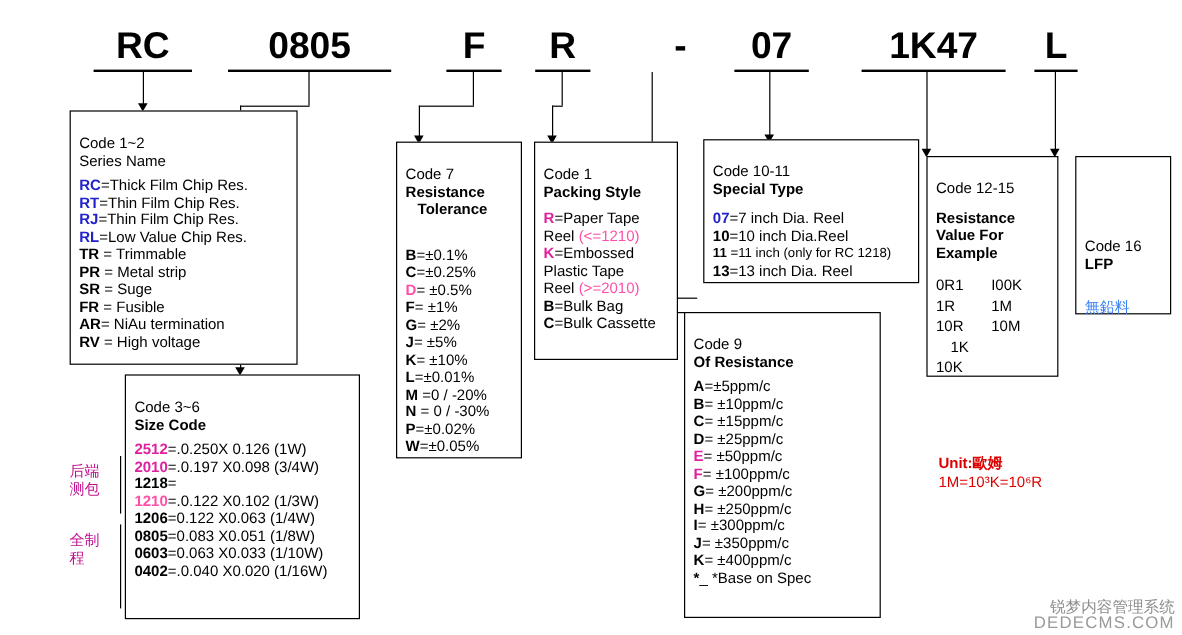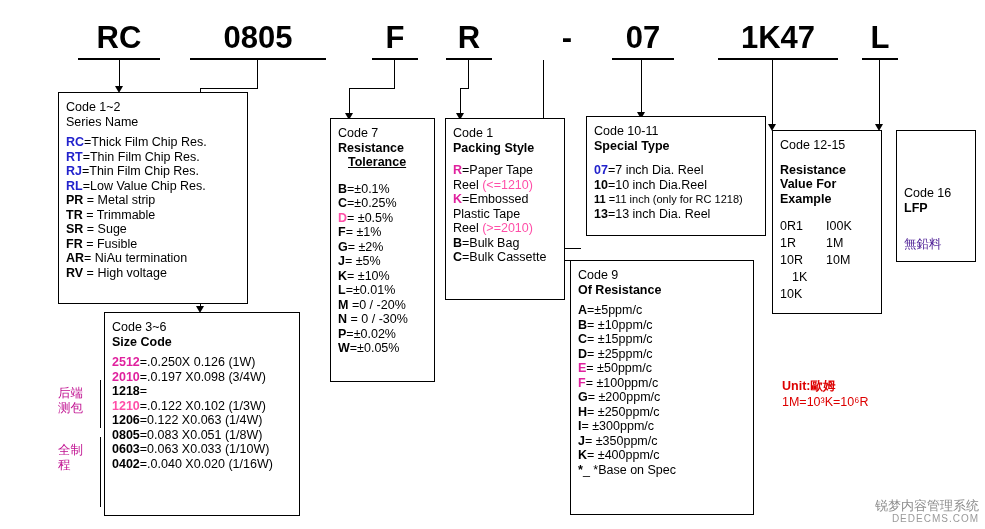--- a/index.html
+++ b/index.html
@@ -20,50 +20,50 @@
     line-height:40px;
   }
   .underline{
     border-bottom:2px solid #000;
   }
   .box{
     position:absolute;
     border:1px solid #000;
     background:#fff;
     box-sizing:border-box;
-    padding:7px 7px;
+    padding:19px 7px;
     font-size:12.5px;
     line-height:14.5px;
   }
   .b{font-weight:bold;}
   .pink{color:#ff4fa8;}
   .magenta{color:#e0219e;}
   .blue{color:#2222cc;}
   .red{color:#dd0000;}
-  .gray{color:#4c1d95;}
+  .gray{color:#3b82f6;}
   .linev{position:absolute;border-left:1px solid #000;}
   .lineh{position:absolute;border-top:1px solid #000;}
   .arrow{
     position:absolute;
     width:0;height:0;
     border-left:4px solid transparent;
     border-right:4px solid transparent;
     border-top:7px solid #000;
   }
   .row{white-space:nowrap;}
   .wm{
     position:absolute;
     right:6px;bottom:4px;
     text-align:right;
     color:#9a9a9a;
     font-size:12px;
     line-height:13px;
   }
   .wm .big{font-size:13px;color:#8d8d8d;}
-  .wm .small{font-size:10px;letter-spacing:1px;}
+  .wm .small{font-size:14px;letter-spacing:1px;}
   .sidelbl{
     position:absolute;
     font-size:12.5px;
     line-height:15px;
     color:#c01090;
   }
   .unitbox{
     position:absolute;
     font-size:12.5px;
     line-height:16px;
@@ -116,22 +116,22 @@
 <div class="lineh" style="left:529px;top:248px;width:52px;"></div>
 
 <div class="box" id="box-series" style="left:58px;top:92px;width:190px;height:212px;">
   <div>Code 1~2</div>
   <div style="margin-bottom:6px;">Series Name</div>
   <div id="series-items">
       <div class="row"><span class="b blue">RC</span><span>=Thick Film Chip Res.</span></div>
       <div class="row"><span class="b blue">RT</span><span>=Thin Film Chip Res.</span></div>
       <div class="row"><span class="b blue">RJ</span><span>=Thin Film Chip Res.</span></div>
       <div class="row"><span class="b blue">RL</span><span>=Low Value Chip Res.</span></div>
+      <div class="row"><span class="b ">TR</span><span> = Trimmable</span></div>
       <div class="row"><span class="b ">PR</span><span> = Metal strip</span></div>
-      <div class="row"><span class="b ">TR</span><span> = Trimmable</span></div>
       <div class="row"><span class="b ">SR</span><span> = Suge</span></div>
       <div class="row"><span class="b ">FR</span><span> = Fusible</span></div>
       <div class="row"><span class="b ">AR</span><span>= NiAu termination</span></div>
       <div class="row"><span class="b ">RV</span><span> = High voltage</span></div>
     </div>
 </div>
 
 <div class="box" id="box-size" style="left:104px;top:312px;width:196px;height:204px;">
   <div>Code 3~6</div>
   <div class="b" style="margin-bottom:6px;">Size Code</div>
@@ -154,21 +154,21 @@
 <div class="sidelbl" style="left:58px;top:443px;">
   <div>全制</div>
     <div>程</div>
 </div>
 <div class="linev" style="left:100px;top:380px;height:48px;"></div>
 <div class="linev" style="left:100px;top:437px;height:70px;"></div>
 
 <div class="box" id="box-tol" style="left:330px;top:118px;width:105px;height:264px;">
   <div>Code 7</div>
   <div class="b">Resistance</div>
-  <div class="b" style="margin-left:10px;margin-bottom:12px;text-decoration:underline;">Tolerance</div>
+  <div class="b" style="margin-left:10px;margin-bottom:24px;">Tolerance</div>
   <div id="tol-items">
       <div class="row"><span class="b ">B</span><span>=±0.1%</span></div>
       <div class="row"><span class="b ">C</span><span>=±0.25%</span></div>
       <div class="row"><span class="b pink">D</span><span>= ±0.5%</span></div>
       <div class="row"><span class="b ">F</span><span>= ±1%</span></div>
       <div class="row"><span class="b ">G</span><span>= ±2%</span></div>
       <div class="row"><span class="b ">J</span><span>= ±5%</span></div>
       <div class="row"><span class="b ">K</span><span>= ±10%</span></div>
       <div class="row"><span class="b ">L</span><span>=±0.01%</span></div>
       <div class="row"><span class="b ">M</span><span> =0 / -20%</span></div>
@@ -196,21 +196,21 @@
   <div>Code 10-11</div>
   <div class="b" style="margin-bottom:10px;">Special Type</div>
   <div id="special-items">
       <div class="row"><span class="b blue">07</span><span>=7 inch Dia. Reel</span></div>
       <div class="row"><span class="b ">10</span><span>=10 inch Dia.Reel</span></div>
       <div class="row" style="font-size: 11px;"><span class="b ">11</span><span> =11 inch  (only for RC 1218)</span></div>
       <div class="row"><span class="b ">13</span><span>=13 inch Dia. Reel</span></div>
     </div>
 </div>
 
-<div class="box" id="box-tcr" style="left:570px;top:260px;width:184px;height:255px;">
+<div class="box" id="box-tcr" style="left:570px;top:260px;width:164px;height:255px;">
   <div>Code 9</div>
   <div class="b" style="margin-bottom:6px;">Of Resistance</div>
   <div id="tcr-items">
       <div class="row"><span class="b ">A</span><span>=±5ppm/c</span></div>
       <div class="row"><span class="b ">B</span><span>= ±10ppm/c</span></div>
       <div class="row"><span class="b ">C</span><span>= ±15ppm/c</span></div>
       <div class="row"><span class="b ">D</span><span>= ±25ppm/c</span></div>
       <div class="row"><span class="b magenta">E</span><span>= ±50ppm/c</span></div>
       <div class="row"><span class="b magenta">F</span><span>= ±100ppm/c</span></div>
       <div class="row"><span class="b ">G</span><span>= ±200ppm/c</span></div>

